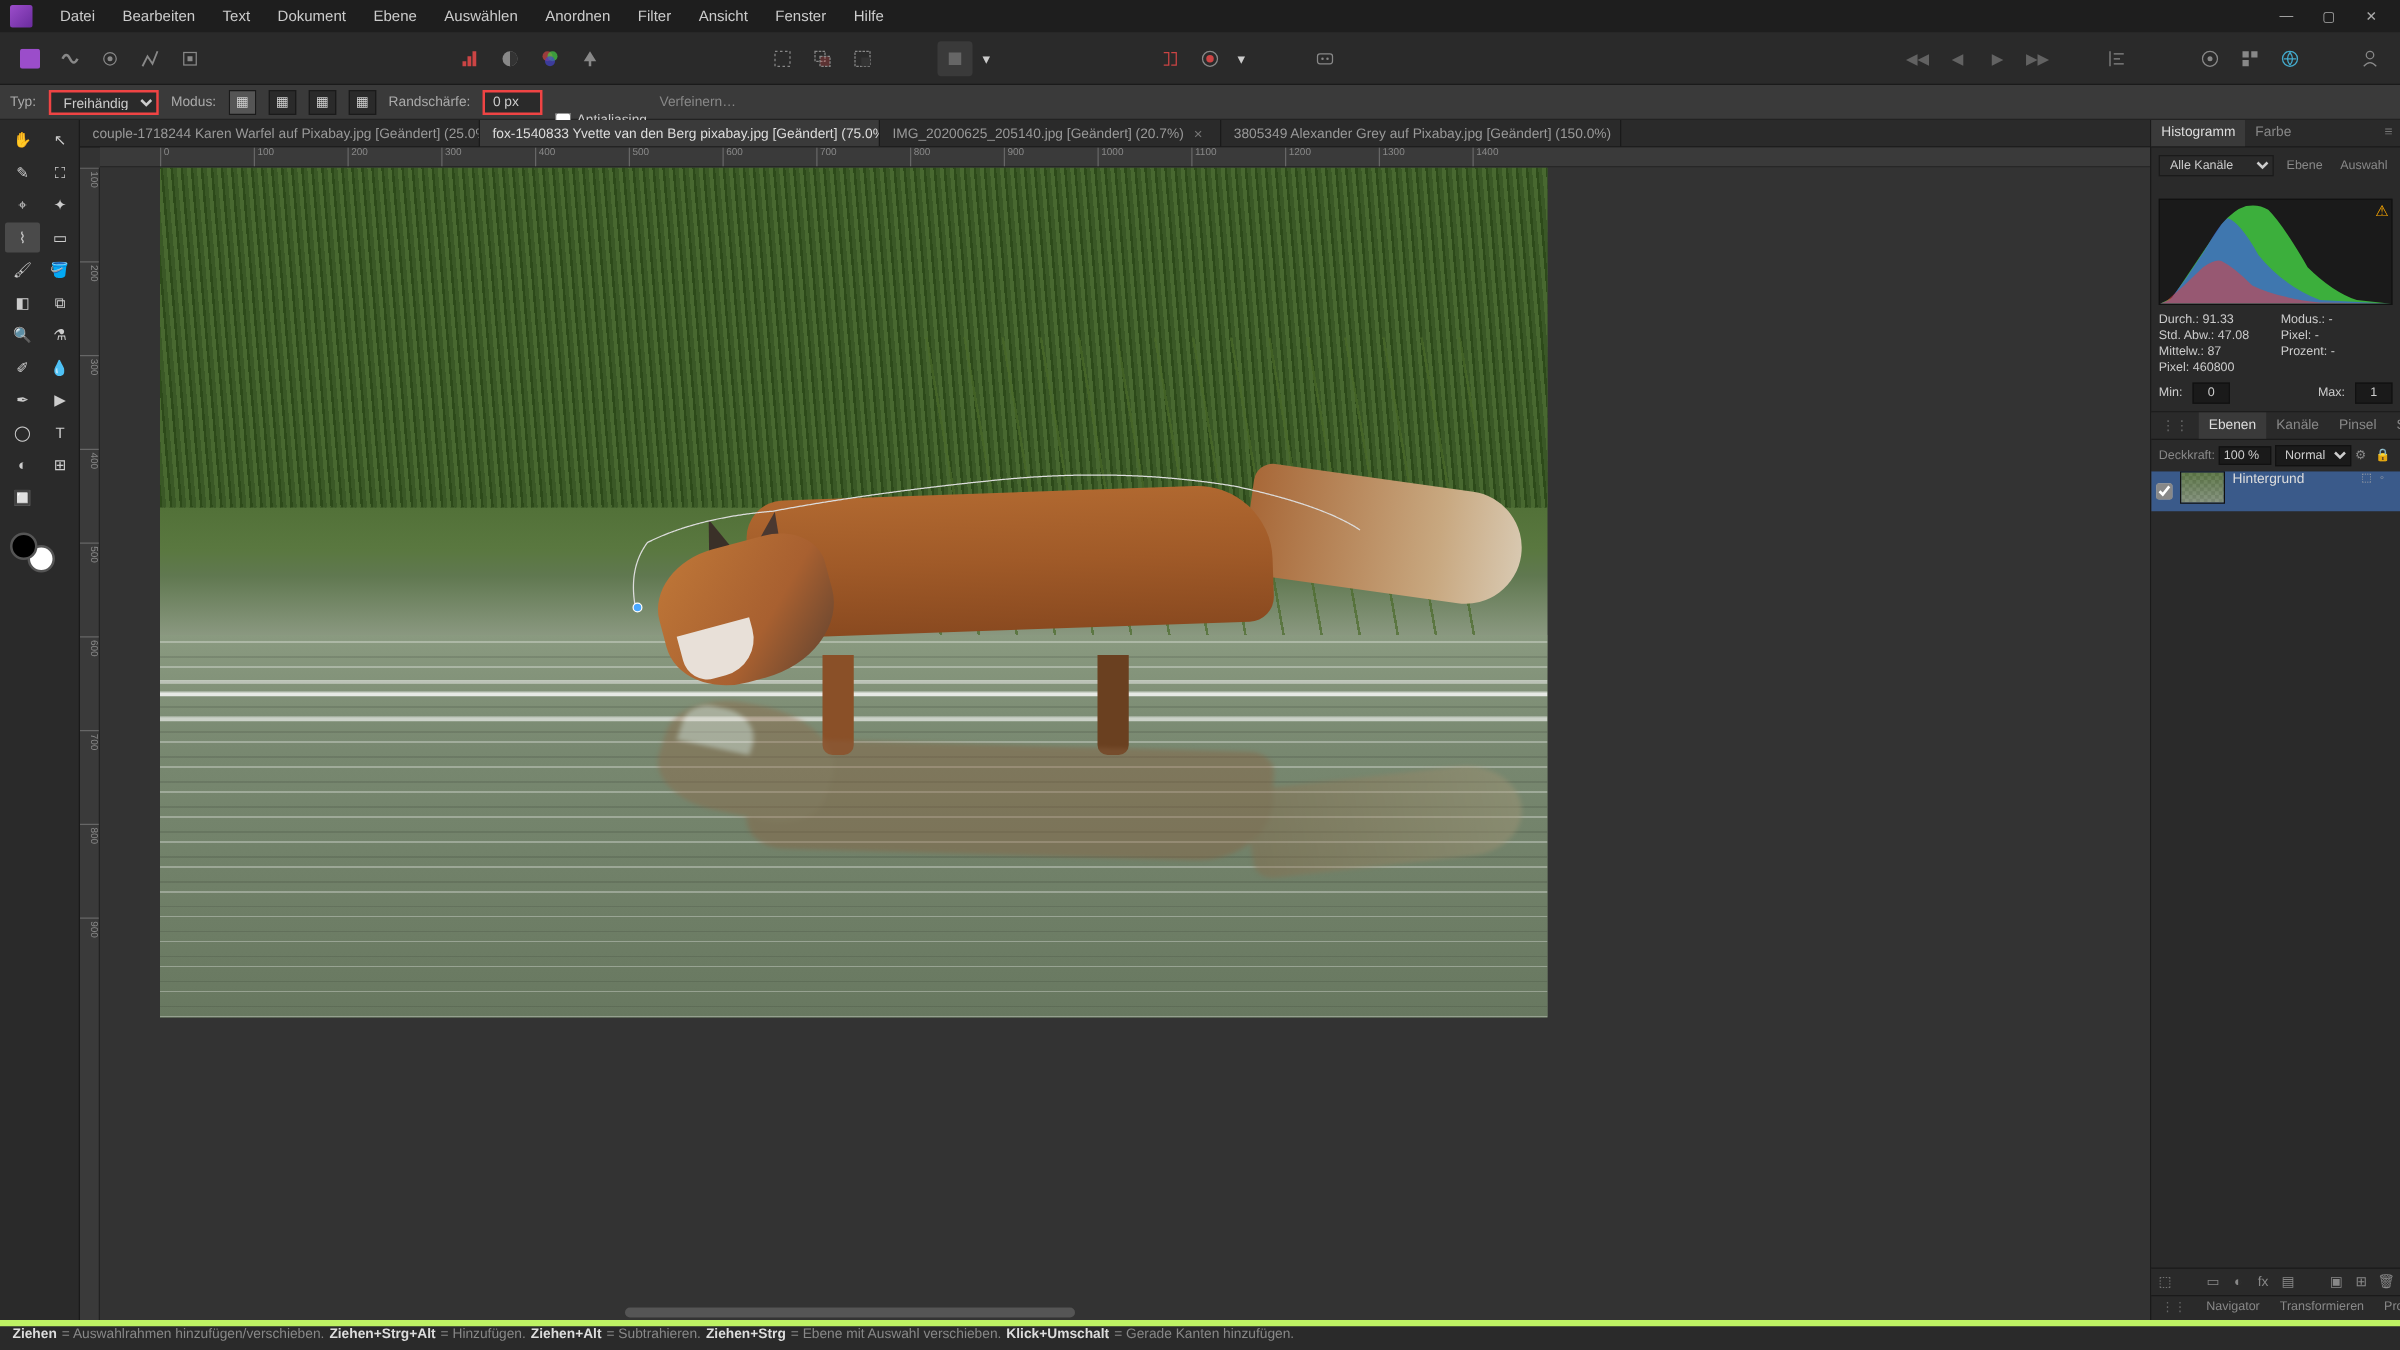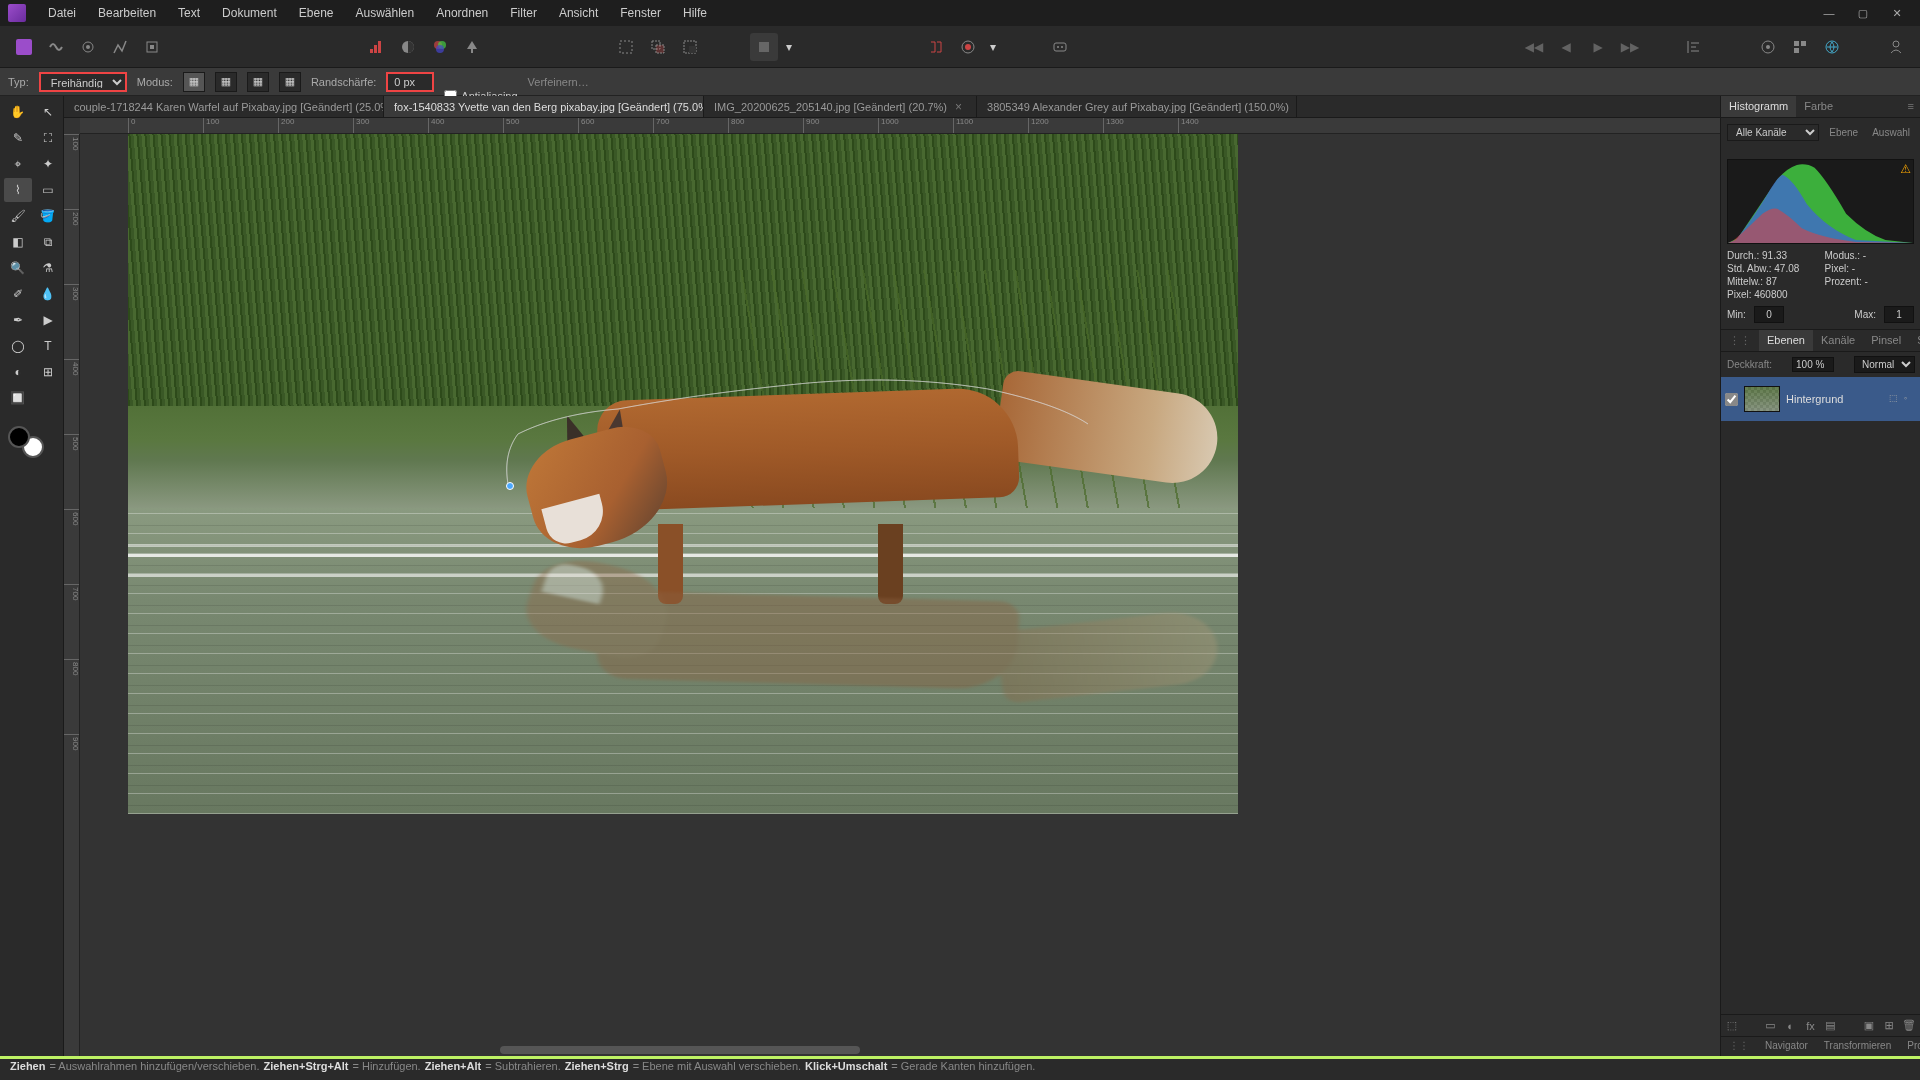--- a/index.html
+++ b/index.html
@@ -98,42 +98,42 @@
 .histo-mode select { background:#2a2a2a; border:1px solid #1a1a1a; color:#ccc; font-size:10px; padding:1px 4px; flex:1; }
 .histo-mode .hb { font-size:10px; color:#888; cursor:pointer; padding:2px 4px; }
 .histo { width:100%; height:85px; background:#1a1a1a; border:1px solid #111; position:relative; overflow:hidden; }
 .histo .warn { position:absolute; top:2px; right:2px; color:#ffaa00; font-size:12px; }
 .stats { display:grid; grid-template-columns:1fr 1fr; gap:2px 8px; font-size:10px; color:#888; margin-top:6px; }
 .stats div span { color:#ccc; }
 .minmax { display:flex; gap:8px; margin-top:6px; font-size:10px; align-items:center; }
 .minmax input { width:30px; background:#1a1a1a; border:1px solid #111; color:#ccc; text-align:center; font-size:10px; padding:2px; }
 
 .layers-panel { flex:1; display:flex; flex-direction:column; border-top:1px solid #1a1a1a; }
-.layers-controls { display:flex; gap:20px; padding:4px 6px; align-items:center; font-size:10px; }
+.layers-controls { display:flex; gap:3px; padding:4px 6px; align-items:center; font-size:10px; }
 .layers-controls label { color:#888; }
 .layers-controls input,.layers-controls select { background:#1a1a1a; border:1px solid #111; color:#ccc; font-size:10px; padding:1px 3px; }
 .layers-controls input { width:42px; }
 .layers-controls select { flex:1; }
 .layers-controls .ic { width:14px; height:14px; color:#888; cursor:pointer; }
 .layer-list { flex:1; background:#2a2a2a; overflow:auto; }
-.layer-row { display:flex; align-items:center; height:44px; background:#3a5a8a; padding:0 4px; gap:6px; cursor:pointer; }
+.layer-row { display:flex; height:32px; background:#3a5a8a; padding:0 4px; gap:6px; cursor:pointer; }
 .layer-row .thumb { width:36px; height:26px; background:linear-gradient(180deg,#4a6a30 0%,#788870 100%); border:1px solid #111; position:relative; }
 .layer-row .thumb::before { content:""; position:absolute; inset:0; background:repeating-conic-gradient(#888 0 25%,#ccc 0 50%) 0 0/6px 6px; opacity:0.2; }
 .layer-row .lname { flex:1; color:#ddd; font-size:11px; }
 .layer-row .licons { display:flex; gap:3px; }
 .layer-row .licons span { width:12px; height:12px; color:#aaa; font-size:9px; }
 .layer-toolbar { height:22px; background:#2a2a2a; border-top:1px solid #1a1a1a; display:flex; align-items:center; padding:0 4px; gap:6px; }
 .layer-toolbar span { width:14px; height:14px; color:#888; cursor:pointer; font-size:11px; display:flex; align-items:center; justify-content:center; }
 .layer-toolbar .gap { flex:1; }
 
 .bottom-tabs { height:20px; display:flex; border-top:1px solid #1a1a1a; }
 .bottom-tabs span { padding:3px 8px; font-size:10px; color:#888; cursor:pointer; }
 
 
-.statusbar { height:16px; background:#2a2a2a; border-top:3px solid #bef264; display:flex; align-items:center; padding:0 10px; font-size:11px; color:#888; gap:4px; }
+.statusbar { height:16px; background:#2a2a2a; border-top:5px solid #bef264; display:flex; align-items:center; padding:0 10px; font-size:11px; color:#888; gap:4px; }
 .statusbar b { color:#ddd; font-weight:600; }
 
 
 .ico { width:16px; height:16px; display:inline-block; }
 </style>
 </head>
 <body>
 
 <div class="titlebar">
   <div class="logo"></div>

